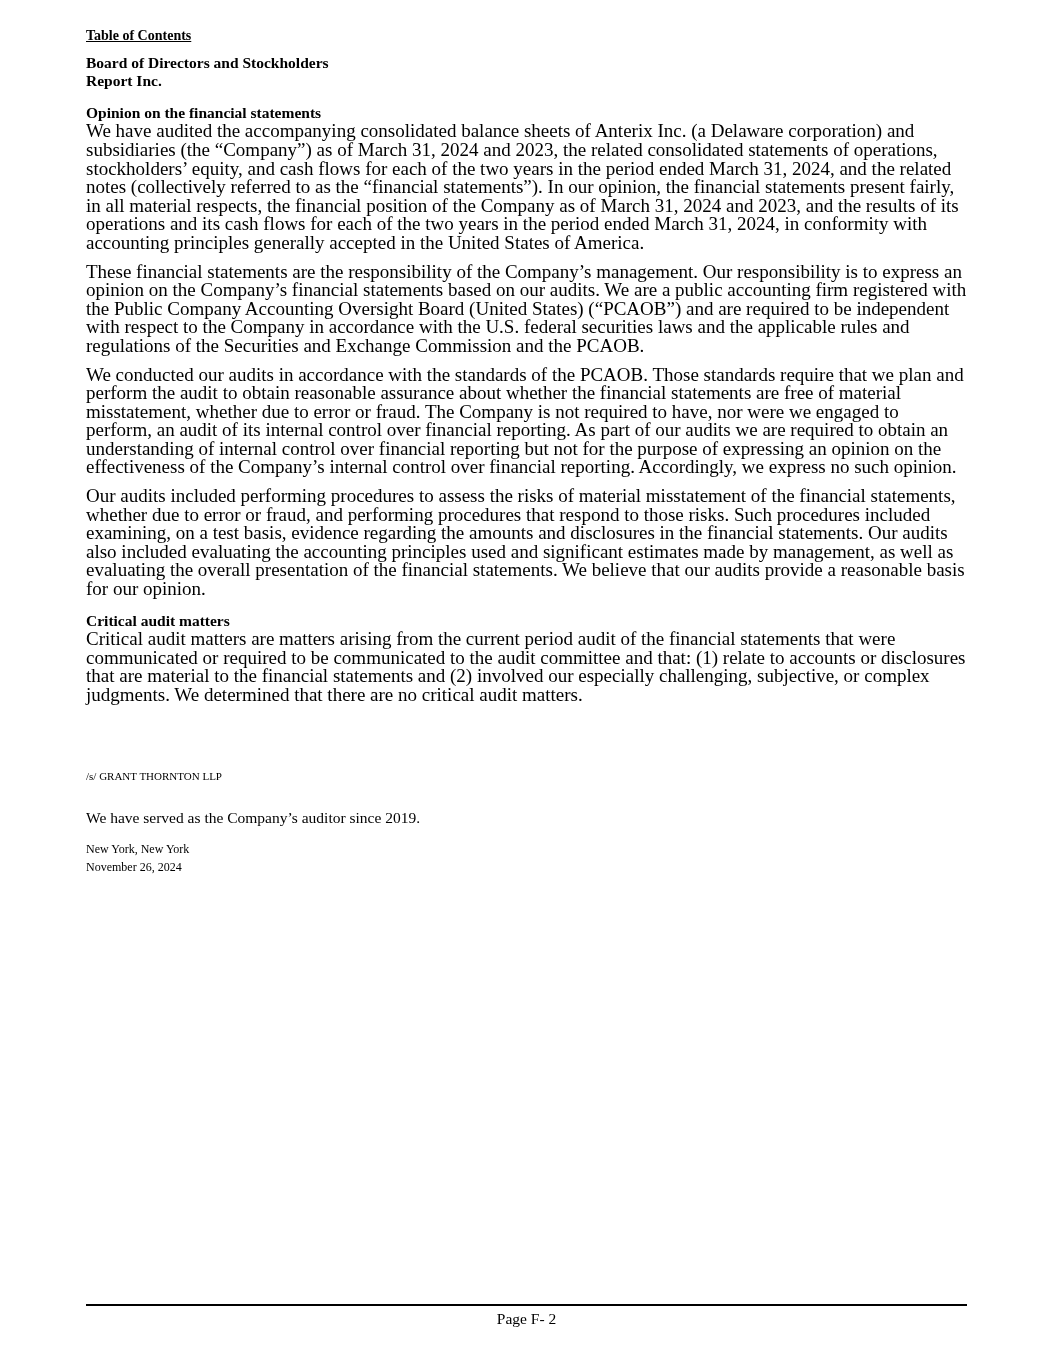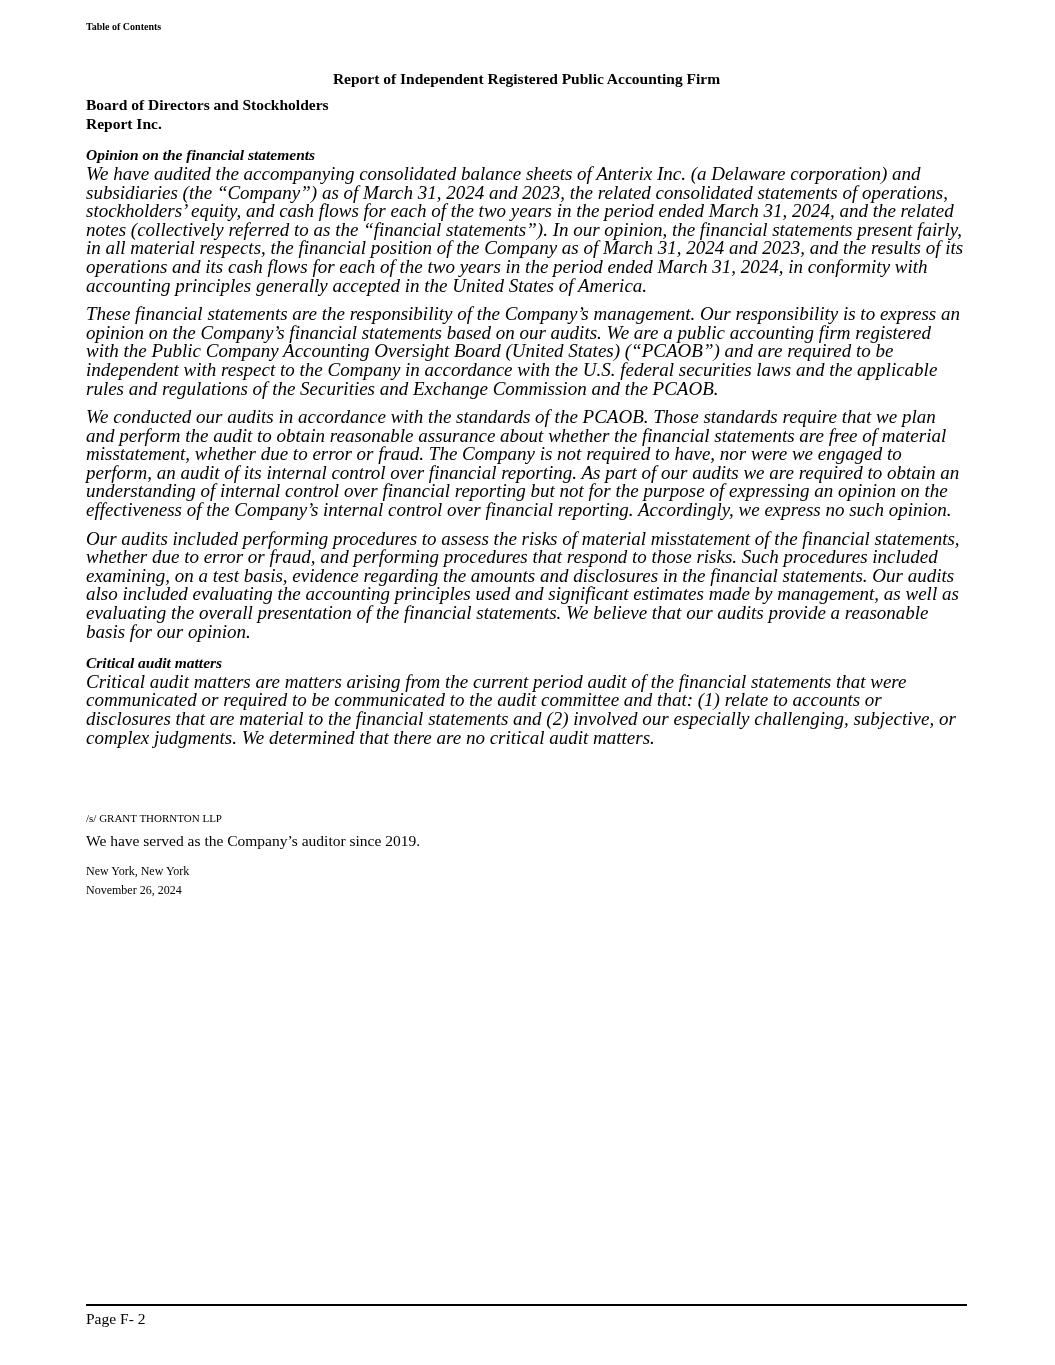--- a/index.html
+++ b/index.html
@@ -12,26 +12,27 @@
     position: relative;
     overflow: hidden;
   }
   .content {
     position: absolute;
     left: 86px;
     top: 0;
     width: 881px;
   }
   .toc-link {
-    margin-top: 18px;
+    margin-top: 27px;
     font-weight: bold;
-    font-size: 10px;
+    font-size: 14px;
     line-height: 18.6px;
     display: inline-block;
     cursor: pointer;
+    text-decoration: underline;
   }
   .title {
     margin-top: 33px;
     font-size: 15.5px;
     font-weight: bold;
     text-align: center;
     line-height: 18.6px;
   }
   .addressee {
     margin-top: 8px;
@@ -43,51 +44,50 @@
     font-size: 15.5px;
     font-weight: bold;
     line-height: 18.6px;
     margin-top: 13px;
   }
   .para {
     font-size: 19px;
     line-height: 18.6px;
     margin-bottom: 10px;
   }
-  .section { margin-bottom: 3px; font-style: italic; }
+  .section { margin-bottom: 3px; }
   .sig-block { margin-top: 62px; font-size: 11px; line-height: 18.6px; }
-  .tenure { margin-top: 4px; font-size: 15.5px; line-height: 18.6px; }
+  .tenure { margin-top: 24px; font-size: 15.5px; line-height: 18.6px; }
   .place-date { margin-top: 12px; font-size: 12px; line-height: 18.6px; }
   .footer {
     position: absolute;
     left: 86px;
     top: 1304px;
     width: 881px;
   }
   .footer-rule {
     border: none;
     border-top: 2px solid #000000;
     height: 0;
     width: 100%;
   }
   .page-number {
-    text-align: left;
+    text-align: center;
     font-size: 15.5px;
     line-height: 18.6px;
     margin-top: 4px;
   }
 </style>
 </head>
 <body>
 
 <div class="content">
 
   <div class="toc-link">Table of Contents</div>
 
-  <h1 class="title">Report of Independent Registered Public Accounting Firm</h1>
 
   <div class="addressee">
     <div>Board of Directors and Stockholders</div>
     <div>Report Inc.</div>
   </div>
 
   <div class="section">
     <h2 class="section-heading">Opinion on the financial statements</h2>
     <p class="para">We have audited the accompanying consolidated balance sheets of Anterix Inc. (a Delaware corporation) and subsidiaries (the “Company”) as of March 31, 2024 and 2023, the related consolidated statements of operations, stockholders’ equity, and cash flows for each of the two years in the period ended March 31, 2024, and the related notes (collectively referred to as the “financial statements”). In our opinion, the financial statements present fairly, in all material respects, the financial position of the Company as of March 31, 2024 and 2023, and the results of its operations and its cash flows for each of the two years in the period ended March 31, 2024, in conformity with accounting principles generally accepted in the United States of America.</p>
   </div>

